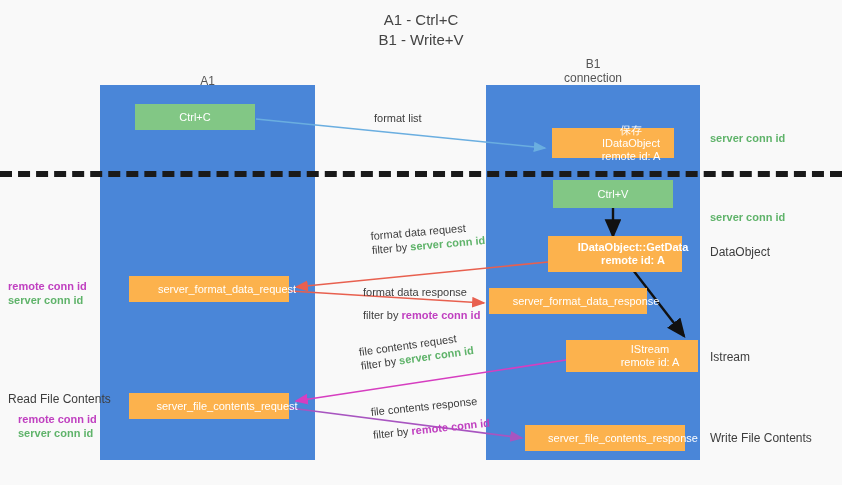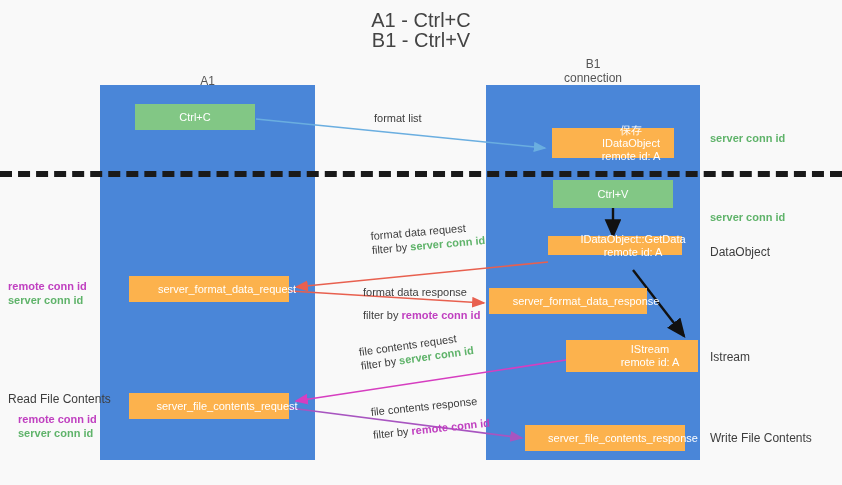--- a/index.html
+++ b/index.html
@@ -38,21 +38,21 @@
   .lane-header .hdr-name { display: block; }
   .lane-header .hdr-sub { display: block; }
 
   
   #title {
     position: absolute;
     left: 0; top: 10px;
     width: 842px;
     text-align: center;
     color: #444;
-    font-size: 20px;
+    font-size: 15px;
     line-height: 20px;
   }
   #title span { display: block; }
 
   
   .node {
     position: absolute;
     box-sizing: border-box;
     display: flex;
     flex-direction: column;
@@ -111,21 +111,21 @@
     border-top: 6px dashed #1a1a1a;
   }
 </style>
 </head>
 <body>
 
 <div id="stage">
 
   <div id="title">
     <span>A1 - Ctrl+C</span>
-    <span>B1 - Ctrl+V</span>
+    <span>B1 - Write+V</span>
   </div>
 
   <div class="lane-header" id="hdr-a1">
     <span class="hdr-name">A1</span>
     <span class="hdr-sub">remote</span>
   </div>
   <div class="lane-header" id="hdr-b1">
     <span class="hdr-name">B1</span>
     <span class="hdr-sub">connection</span>
   </div>
@@ -175,21 +175,21 @@
 
   <div class="node orange" style="left:552px; top:128px; width:122px; height:30px;">
     <span>保存IDataObject</span>
     <span class="l2">remote id: A</span>
   </div>
 
   <div class="node green" style="left:553px; top:180px; width:120px; height:28px;">
     <span>Ctrl+V</span>
   </div>
 
-  <div class="node orange" style="left:548px; top:236px; width:134px; height:19px;">
+  <div class="node orange" style="left:548px; top:236px; width:134px; height:36px;font-weight:bold;">
     <span>IDataObject::GetData</span>
     <span class="l2">remote id: A</span>
   </div>
 
   <div class="node orange" style="left:566px; top:340px; width:132px; height:32px;">
     <span>IStream</span>
     <span class="l2">remote id: A</span>
   </div>
 
   <div class="node orange" style="left:129px; top:276px; width:160px; height:26px;">

